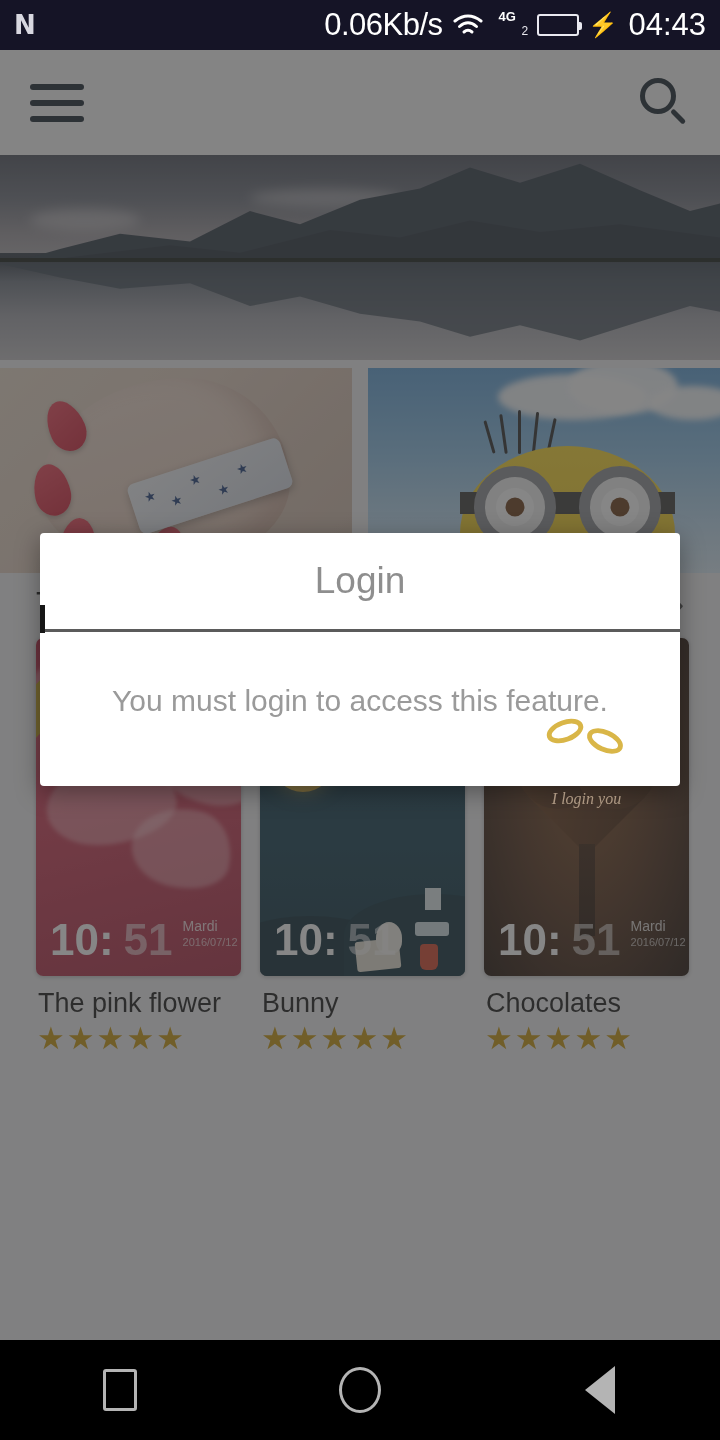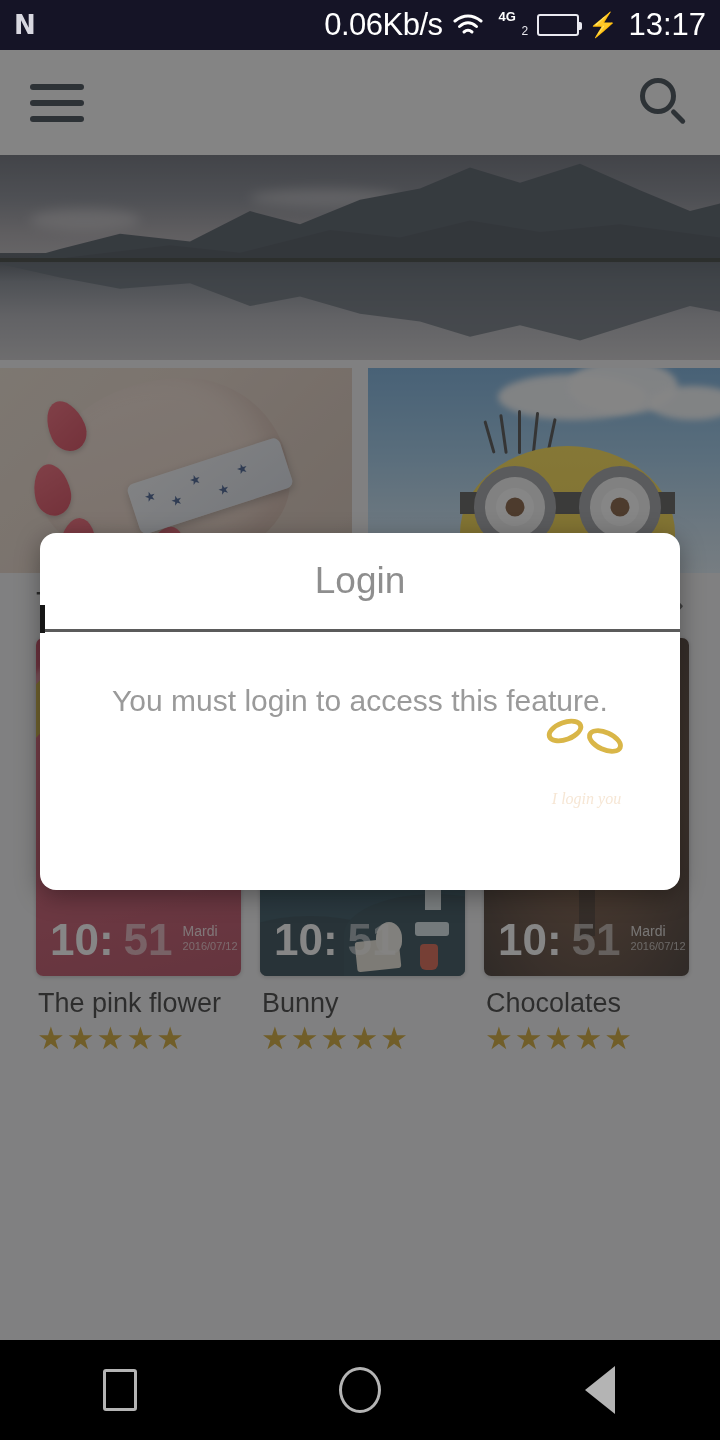--- a/index.html
+++ b/index.html
@@ -106,21 +106,21 @@
   .sect-head { height: 68px; display:flex; align-items:center; padding: 0 36px; }
   .sect-title { font-size: 33px; color: #161616; }
   .sect-more { margin-left:auto; display:flex; align-items:center; gap:10px;
                font-size: 29px; color:#4c4c4c; font-weight:bold; cursor:pointer; }
   .chev { font-size: 30px; font-weight: 300; }
 
   .theme-row { display:flex; gap:19px; padding: 0 36px; }
   .theme-card { width: 205px; cursor:pointer; }
   .theme-thumb { width:205px; height: 338px; border-radius: 7px; overflow:hidden;
                  position:relative; box-shadow: 0 1px 4px rgba(0,0,0,.25); }
-  .t-clock { position:absolute; left: 14px; bottom: 14px; display:flex; align-items:center; gap:10px; }
+  .t-clock { position:absolute; left: 14px; bottom: 14px; display:flex; align-items:flex-start; gap:10px; }
   .t-hh { font-size: 44px; color:#fff; font-weight:bold; line-height:1; font-family:"Liberation Sans",sans-serif;}
   .t-mm { font-size: 44px; color: rgba(255,255,255,.55); font-weight:bold; line-height:1; }
   .t-meta { font-size: 14px; color: rgba(255,255,255,.8); line-height: 1.25; padding-bottom: 3px;}
   .t-meta small { font-size: 11px; display:block; color: rgba(255,255,255,.65); }
   .ribbon { position:absolute; left:-34px; top:18px; width: 140px; text-align:center;
             background:#c9a21a; color:#1b1b0d; font-size: 24px; font-weight:bold;
             transform: rotate(-45deg); padding: 5px 0; letter-spacing:1px; }
   .theme-name { font-size: 27px; color:#161616; padding: 12px 0 6px 2px; }
   .stars { display:flex; gap:2px; padding-left:1px; }
   .star { color:#c8960c; font-size: 31px; line-height: 28px; }
@@ -152,22 +152,22 @@
   .choc-love { position:absolute; left:0; right:0; top:152px; text-align:center; z-index:3;
                font-family:"Liberation Serif", serif; font-style:italic; font-size:16px;
                color: rgba(240,215,185,.62); }
   .ring-g { position:absolute; width:38px; height:22px; border:5px solid #d9b648; border-radius:50%;
             z-index:4; }
 
   
   .scrim { position:absolute; top:50px; left:0; width:720px; height:1340px;
            background: rgba(60,60,60,.62); }
   .dialog {
-    position:absolute; left: 40px; top: 533px; width: 640px; height: 357px;
-    background:#fff; border-radius: 16px; box-shadow: 0 6px 24px rgba(0,0,0,.35);
+    position:absolute; left: 40px; top: 533px; width: 640px; height: 253px;
+    background:#fff; border-radius: 4px; box-shadow: 0 6px 24px rgba(0,0,0,.35);
     overflow: hidden;
   }
   .dlg-title { height: 96px; display:flex; align-items:center; justify-content:center;
                font-size: 37px; color:#8e8e8e; }
   .dlg-tick { position:absolute; left:0; top:72px; width:5px; height:28px; background:#161616;}
   .dlg-divider { height: 3px; background:#5b5b5b; }
   .dlg-msg { text-align:center; font-size: 30px; color:#9a9a9a; padding: 52px 0 0 0; }
   .dlg-actions { display:flex; justify-content:center; gap: 28px; padding: 40px 0 0 0; }
   .btn { width: 222px; height: 96px; border-radius: 48px; border:none; cursor:pointer;
          color:#fff; font-size: 31px; font-weight:bold; letter-spacing: 1.5px; }
@@ -210,21 +210,21 @@
         <i class="sig-bar b1"></i>
         <i class="sig-bar b2"></i>
         <i class="sig-bar b3"></i>
         <i class="sig-bar b4"></i>
         <span class="sig-sub">2</span>
       </span>
       <span class="icon-batt">
         <span class="batt-fill" id="batt-fill" style="width: 62%;"></span>
       </span>
       <span class="bolt">⚡</span>
-      <span class="sb-clock">13:17</span>
+      <span class="sb-clock">04:43</span>
     </div>
   </div>
 
   <div class="app">
 
     <div class="appbar">
       <div class="hamburger">
         <span></span>
         <span></span>
         <span></span>

